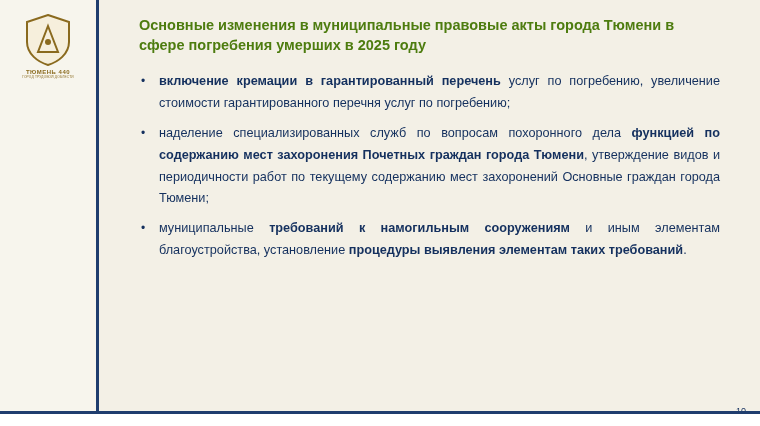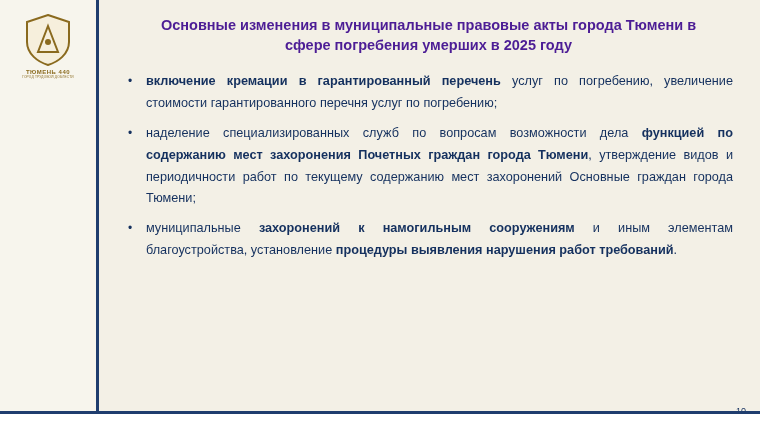--- a/index.html
+++ b/index.html
@@ -63,29 +63,28 @@
   .content {
     position: absolute;
     left: 99px;
     top: 0;
     right: 0;
     bottom: 0;
     padding: 14px 24px 0 22px;
     box-sizing: border-box;
   }
   .title {
-    text-align: center;
-    color: #4c1d95;
+    color: #4d7c0f;
     font-size: 14.5px;
     font-weight: bold;
     line-height: 1.35;
     margin: 2px 18px 16px 18px;
   }
   .bullets {
-    margin: 3px;
+    margin: 16px;
     padding: 0;
     list-style: none;
   }
   .bullet {
     position: relative;
     padding-left: 22px;
     margin-bottom: 8px;
     color: #14305e;
     font-size: 12.7px;
     line-height: 1.72;
@@ -145,21 +144,21 @@
       </div>
       <div class="emblem-caption">ТЮМЕНЬ 440</div>
       <div class="emblem-sub">ГОРОД ТРУДОВОЙ ДОБЛЕСТИ</div>
     </div>
   </div>
 
   <div class="content">
     <div class="title">Основные изменения в муниципальные правовые акты города Тюмени в сфере погребения умерших в 2025 году</div>
     <ul class="bullets">
         <li class="bullet"><b>включение кремации в гарантированный перечень</b><span> услуг по погребению, увеличение стоимости гарантированного перечня услуг по погребению;</span></li>
-        <li class="bullet"><span>наделение специализированных служб по вопросам возможности дела </span><b>функцией по содержанию мест захоронения Почетных граждан города Тюмени</b><span>, утверждение видов и периодичности работ по текущему содержанию мест захоронений Основные граждан города Тюмени;</span></li>
-        <li class="bullet"><span>муниципальные </span><b>захоронений к намогильным сооружениям</b><span> и иным элементам благоустройства, установление </span><b>процедуры выявления нарушения работ требований</b><span>.</span></li>
+        <li class="bullet"><span>наделение специализированных служб по вопросам похоронного дела </span><b>функцией по содержанию мест захоронения Почетных граждан города Тюмени</b><span>, утверждение видов и периодичности работ по текущему содержанию мест захоронений Основные граждан города Тюмени;</span></li>
+        <li class="bullet"><span>муниципальные </span><b>требований к намогильным сооружениям</b><span> и иным элементам благоустройства, установление </span><b>процедуры выявления элементам таких требований</b><span>.</span></li>
       </ul>
   </div>
 
   <div class="page-num">10</div>
   <div class="bottom-rule"></div>
   <div class="bottom-strip"></div>
 </div>
 
 </body></html>

